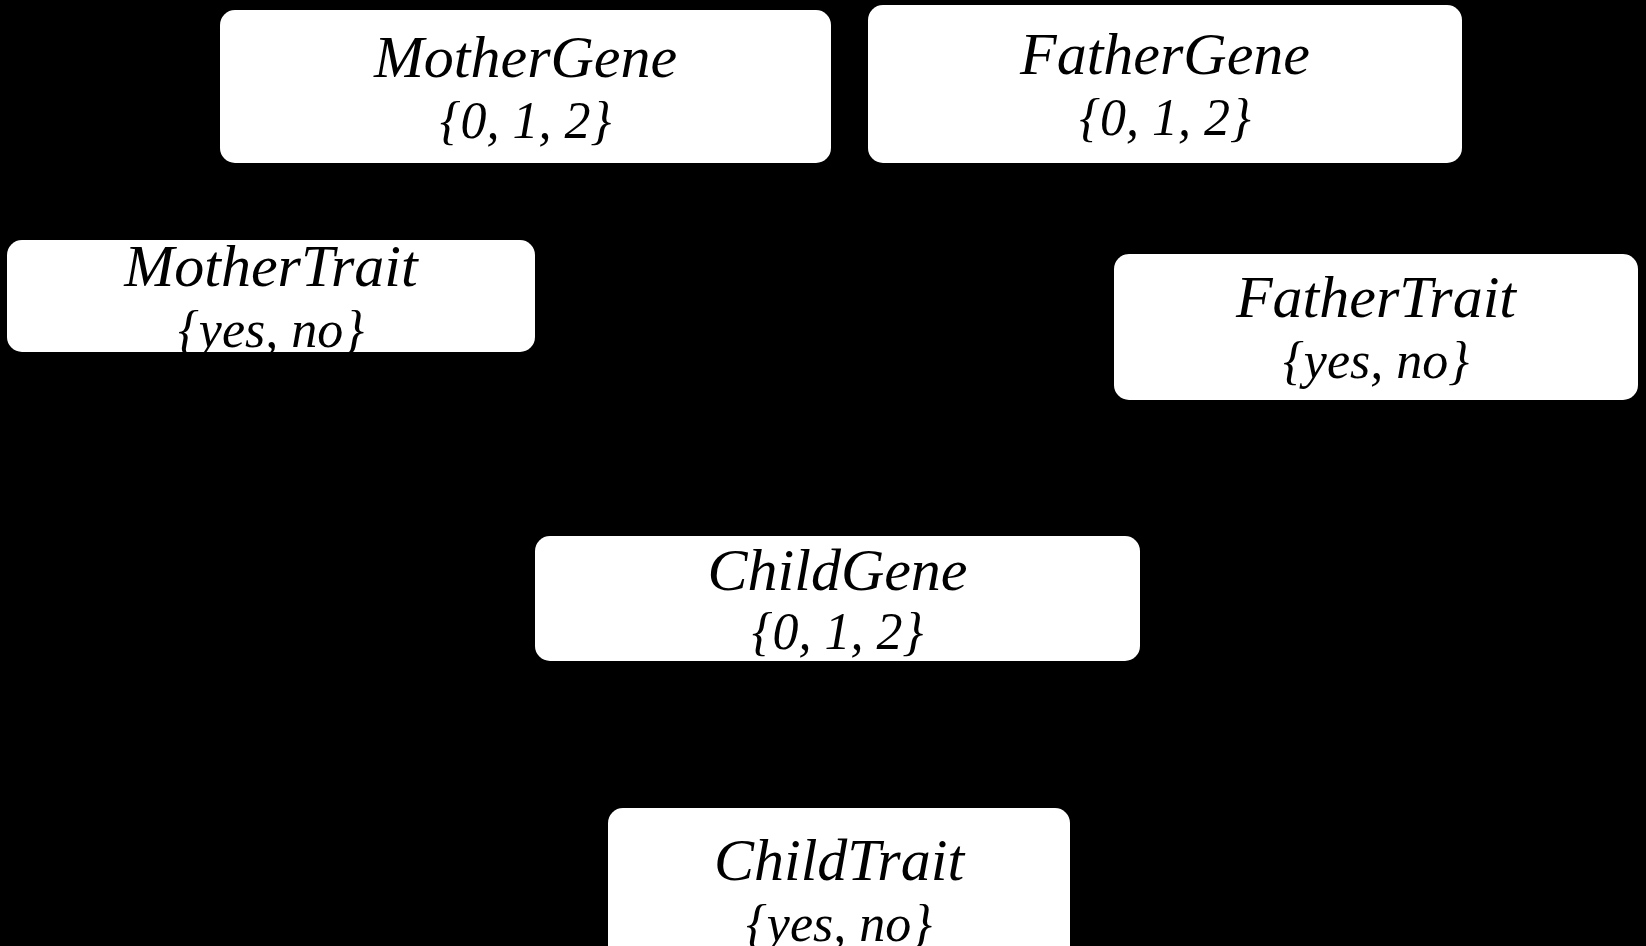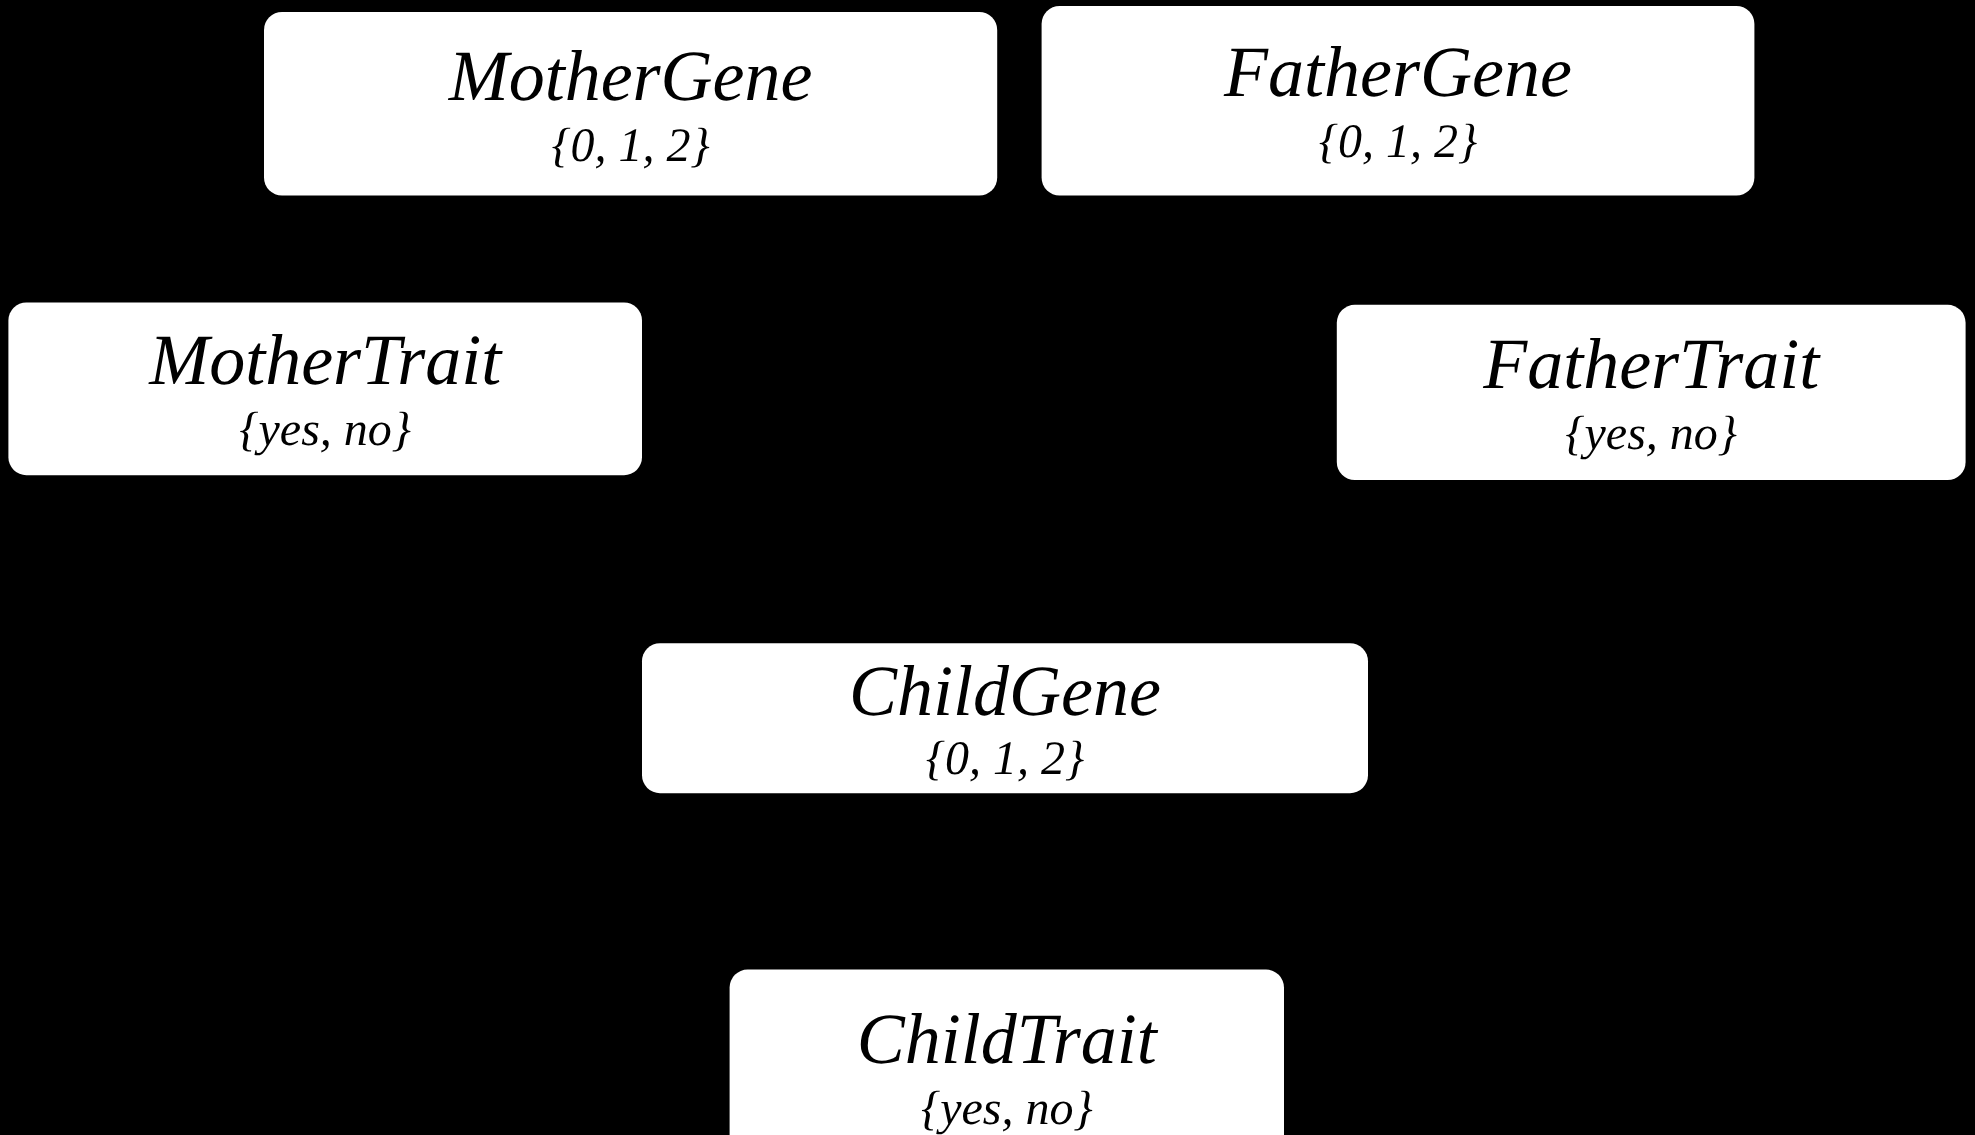--- a/index.html
+++ b/index.html
@@ -31,28 +31,28 @@
     font-style: italic;
     color: #000000;
     line-height: 1.0;
     white-space: nowrap;
     text-align: center;
   }
   .node-label {
     font-size: 60px;
   }
   .node-domain {
-    font-size: 40px;
+    font-size: 52px;
     margin-top: 8px;
   }
 
   
   .n-mother-gene  { left: 220px; top: 10px;  width: 611px; height: 153px; }
   .n-father-gene  { left: 868px; top: 5px;   width: 594px; height: 158px; }
-  .n-mother-trait { left: 7px;   top: 252px; width: 528px; height: 144px; }
+  .n-mother-trait { left: 7px;   top: 240px; width: 528px; height: 112px; }
   .n-father-trait { left: 1114px;top: 254px; width: 524px; height: 146px; }
   .n-child-gene   { left: 535px; top: 536px; width: 605px; height: 125px; }
   .n-child-trait  { left: 608px; top: 772px; width: 462px; height: 163px; margin-top: 36px; }
 
   
   .n-child-gene .node-domain { margin-top: 6px; }
 </style>
 </head>
 <body>
 

